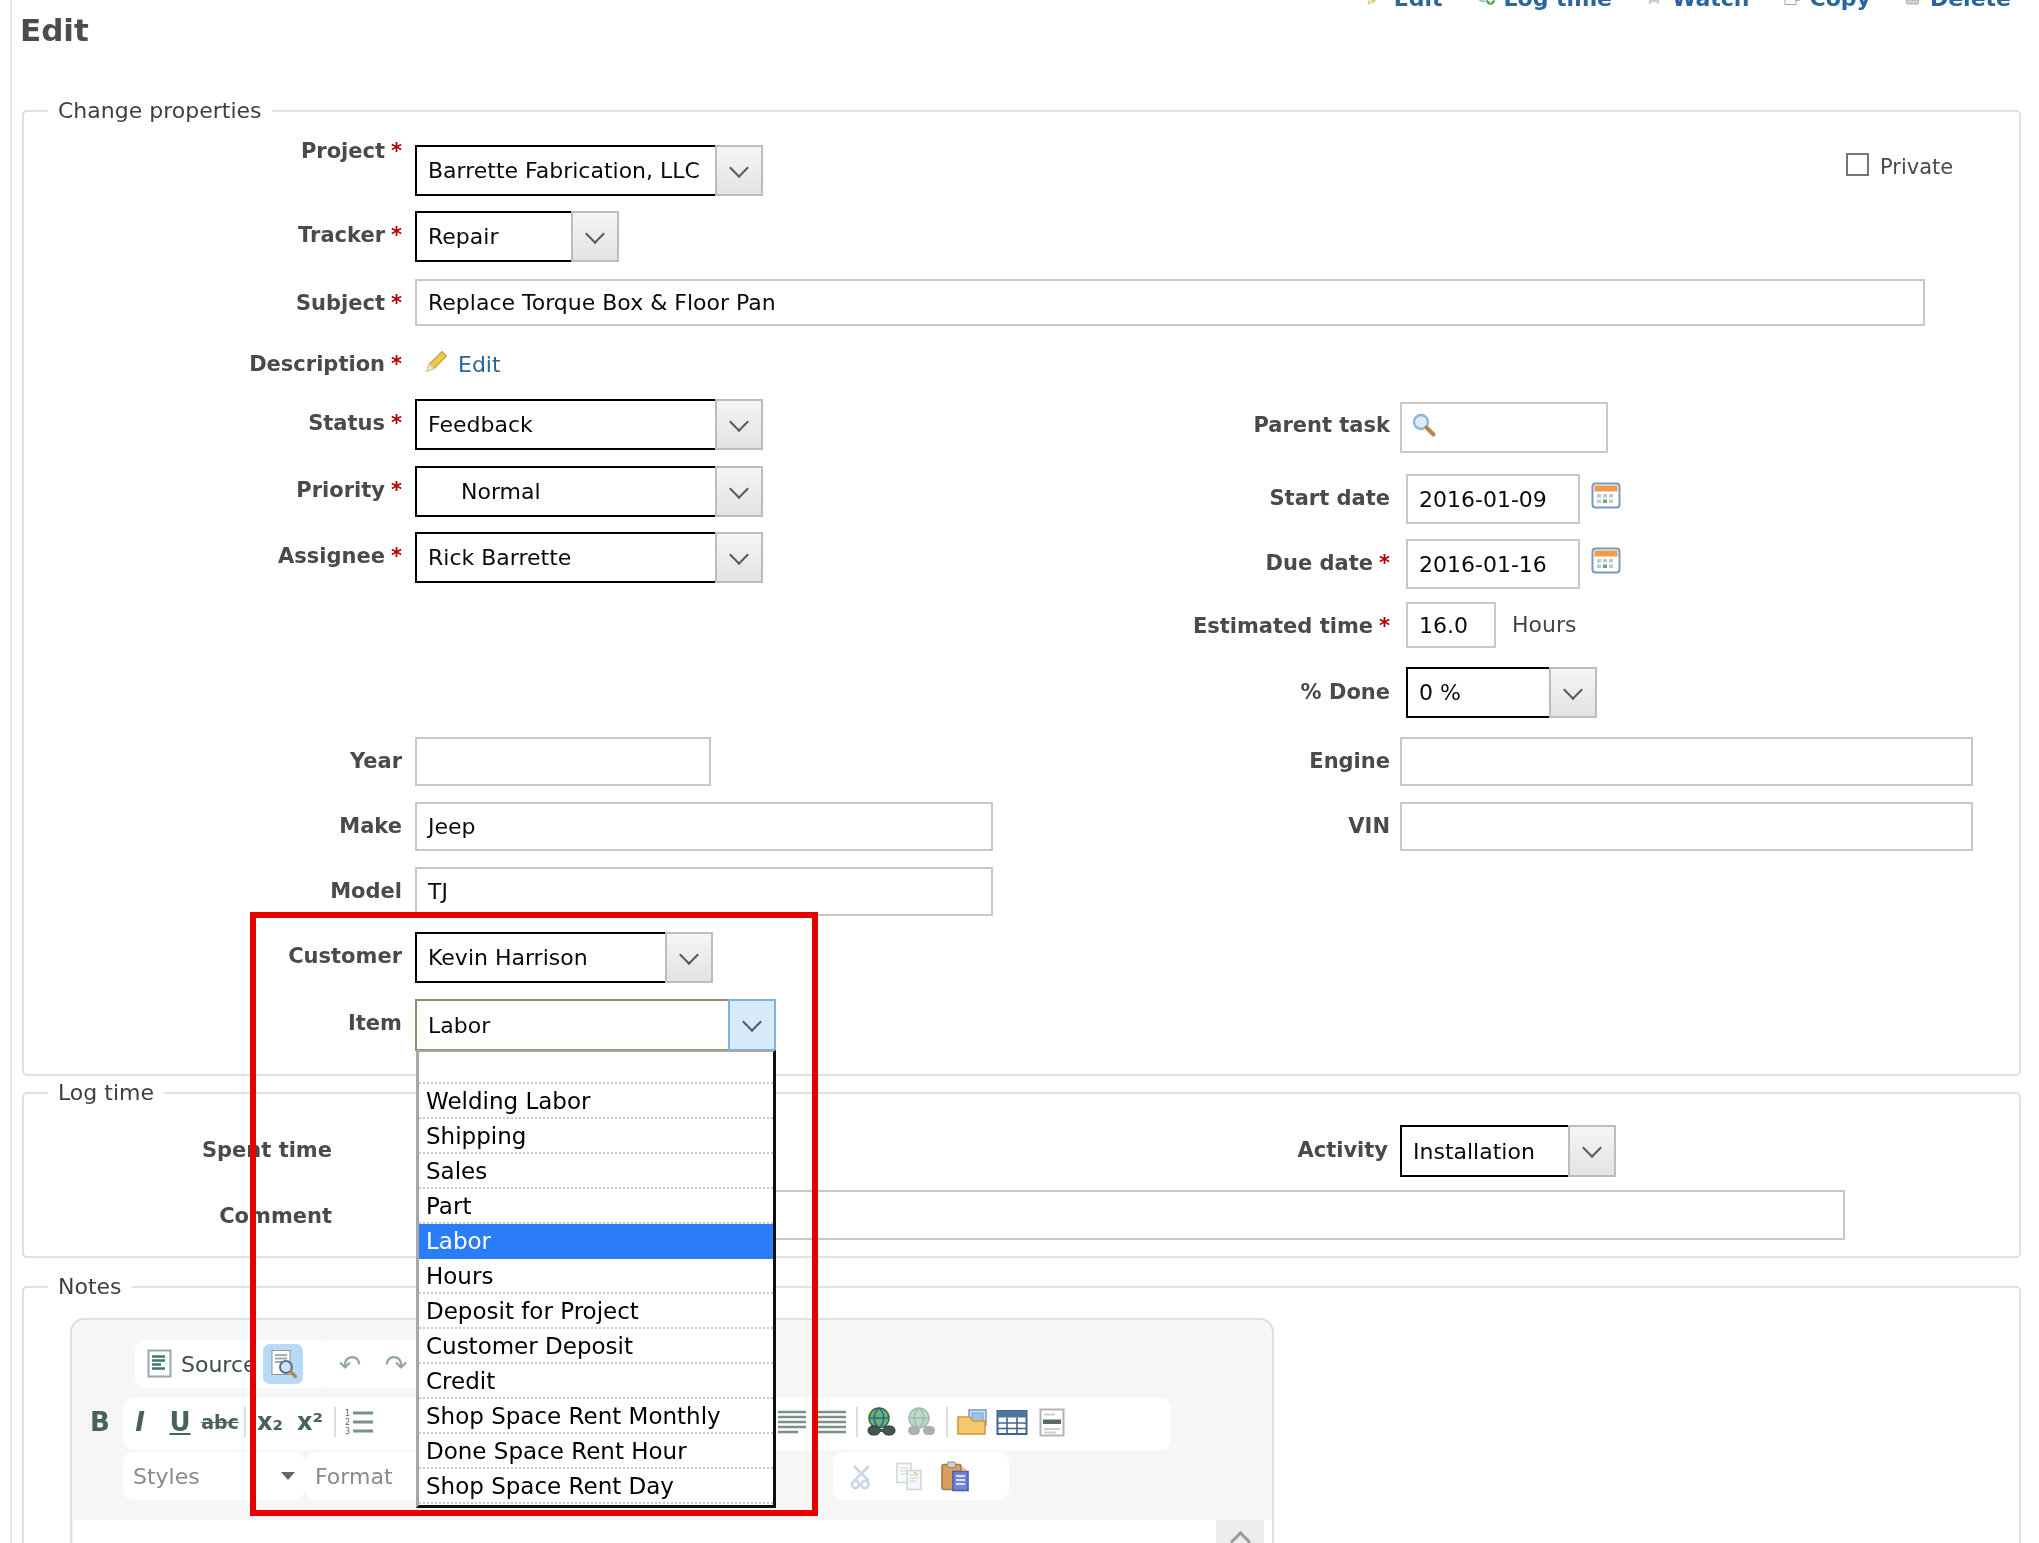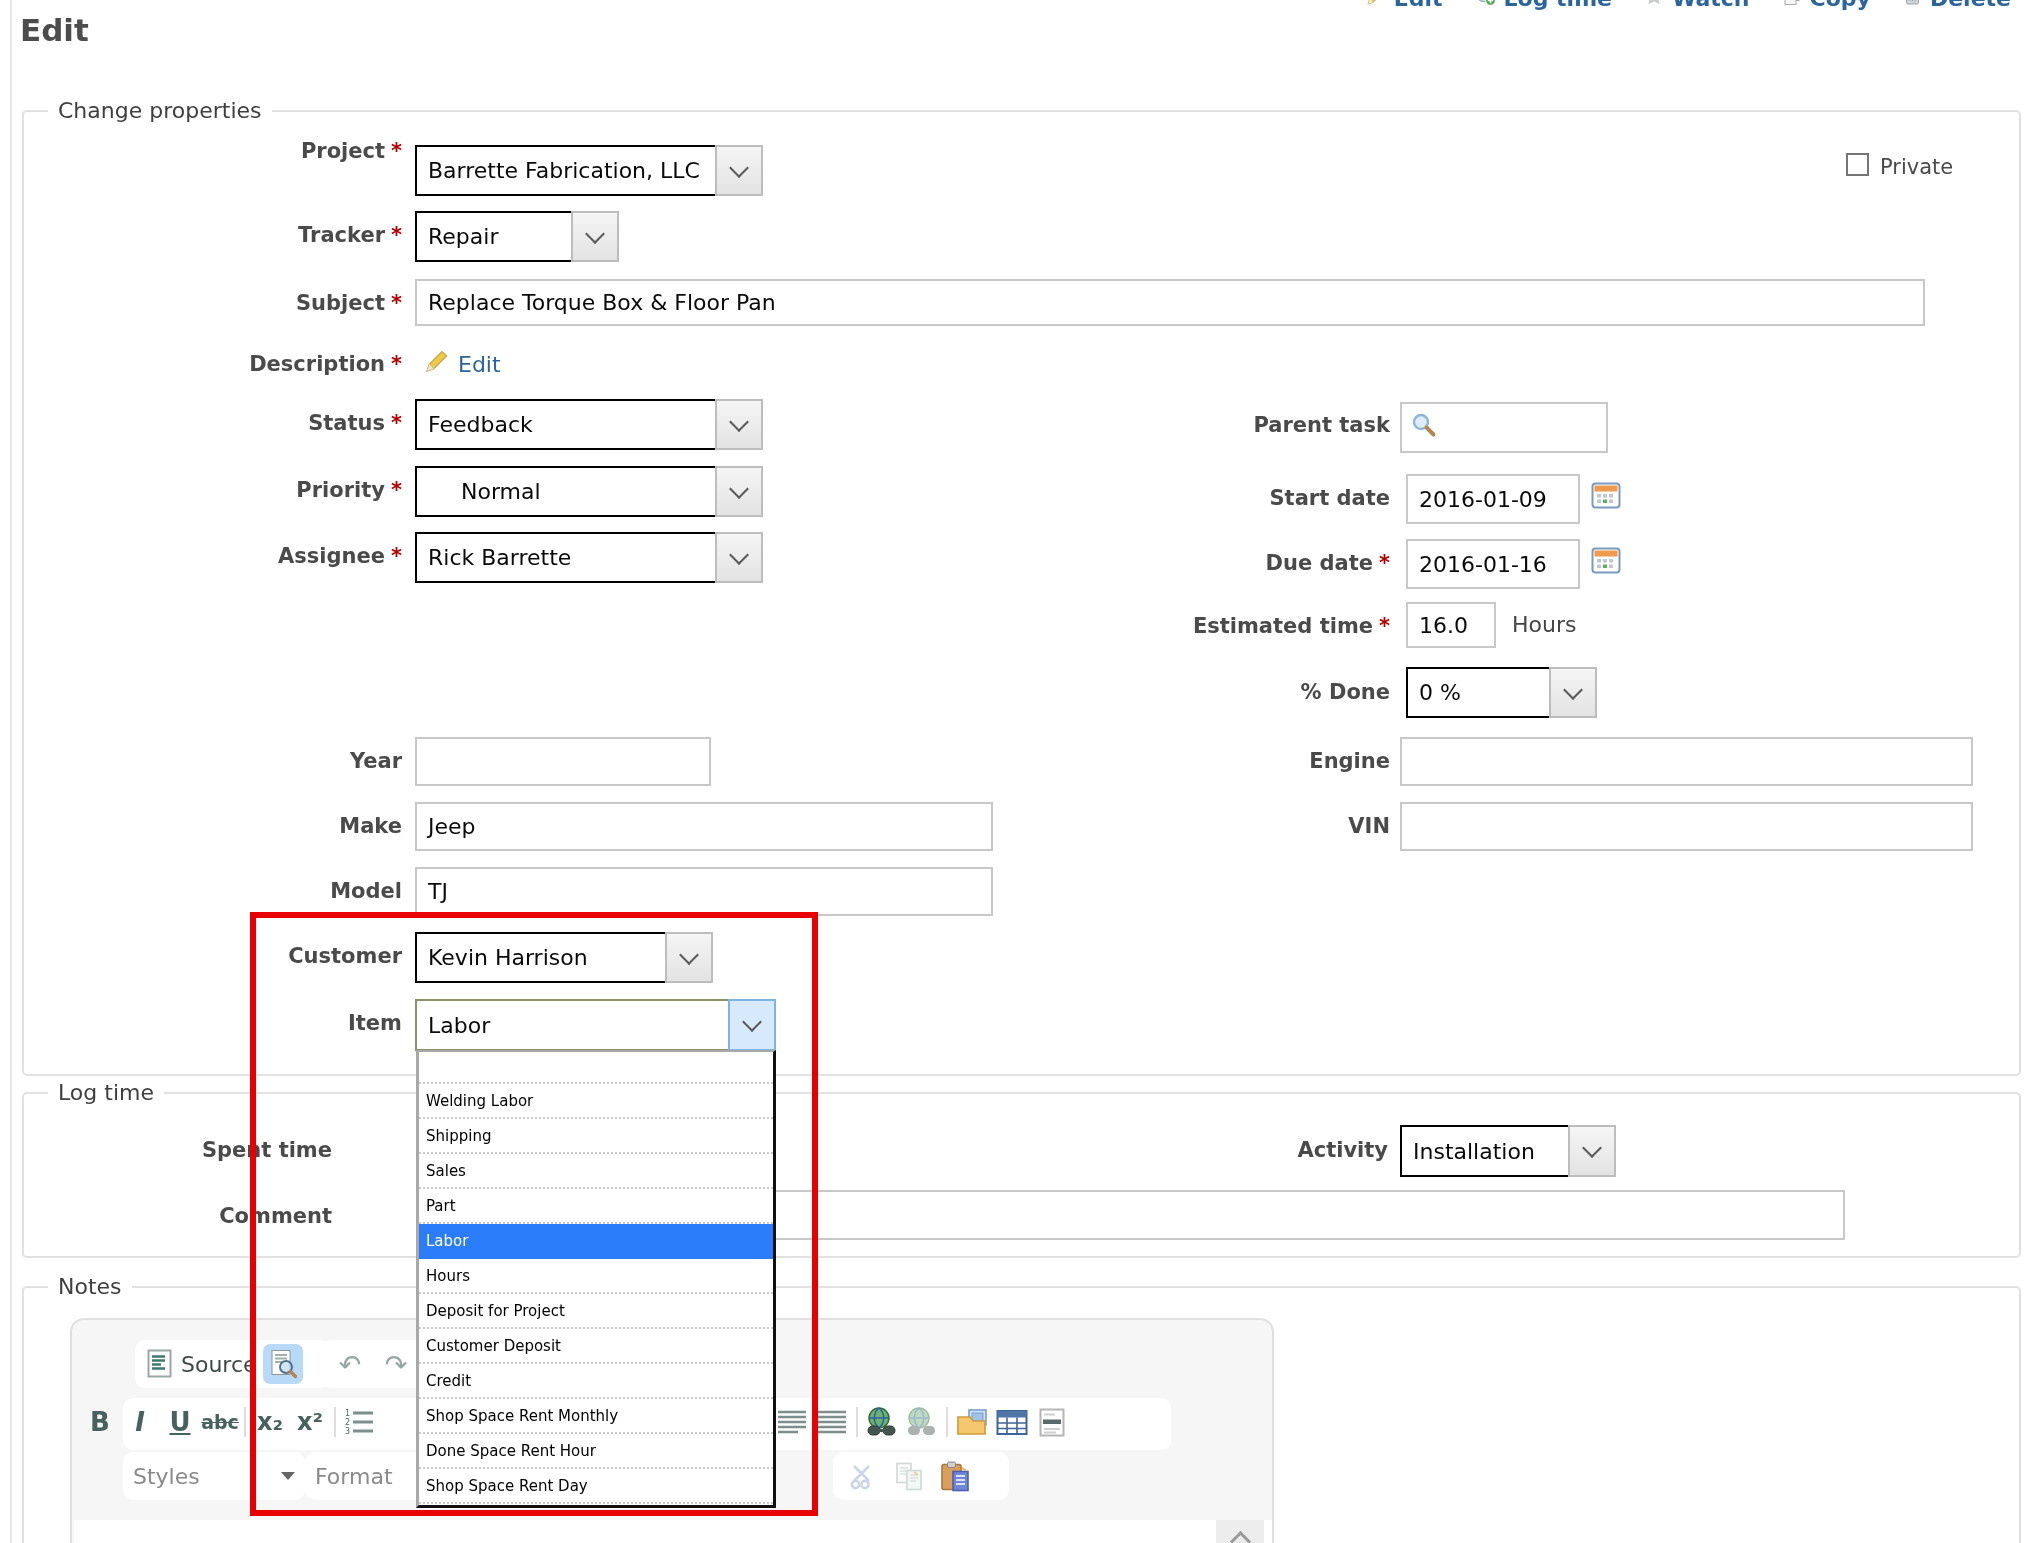--- a/index.html
+++ b/index.html
@@ -38,21 +38,21 @@
   .cb{position:absolute;width:23px;height:23px;box-sizing:border-box;border:2px solid #767676;background:#fff;}
 
   .link{color:#2c659c;cursor:pointer;}
   .suffix{position:absolute;font-size:22px;color:#444;white-space:nowrap;}
 
   
   .ddl{position:absolute;left:416px;top:1050px;width:360px;height:458px;background:#fff;box-sizing:border-box;
        border-top:2px solid #a8a8a8;border-left:3px solid #a8a8a8;border-right:3px solid #101010;border-bottom:3px solid #101010;
        z-index:50;}
   .opt{height:35px;box-sizing:border-box;display:flex;align-items:center;padding:0 7px;
-       font-size:15px;color:#000;border-bottom:2px dotted #c9c9c9;white-space:nowrap;overflow:hidden;}
+       font-size:23px;color:#000;border-bottom:2px dotted #c9c9c9;white-space:nowrap;overflow:hidden;}
   .opt.blank{height:32px;}
   .opt.sel-opt{background:#2b7cf8;color:#fff;border-bottom-color:#2b7cf8;}
 
   
   .annot{position:absolute;left:250px;top:912px;width:568px;height:604px;border:6px solid #e80000;
          box-sizing:border-box;z-index:90;pointer-events:none;}
 
   
   .edwrap{position:absolute;left:70px;top:1318px;width:1204px;height:300px;background:#f6f6f6;
           border:2px solid #e0e0e0;border-radius:14px;box-sizing:border-box;}

